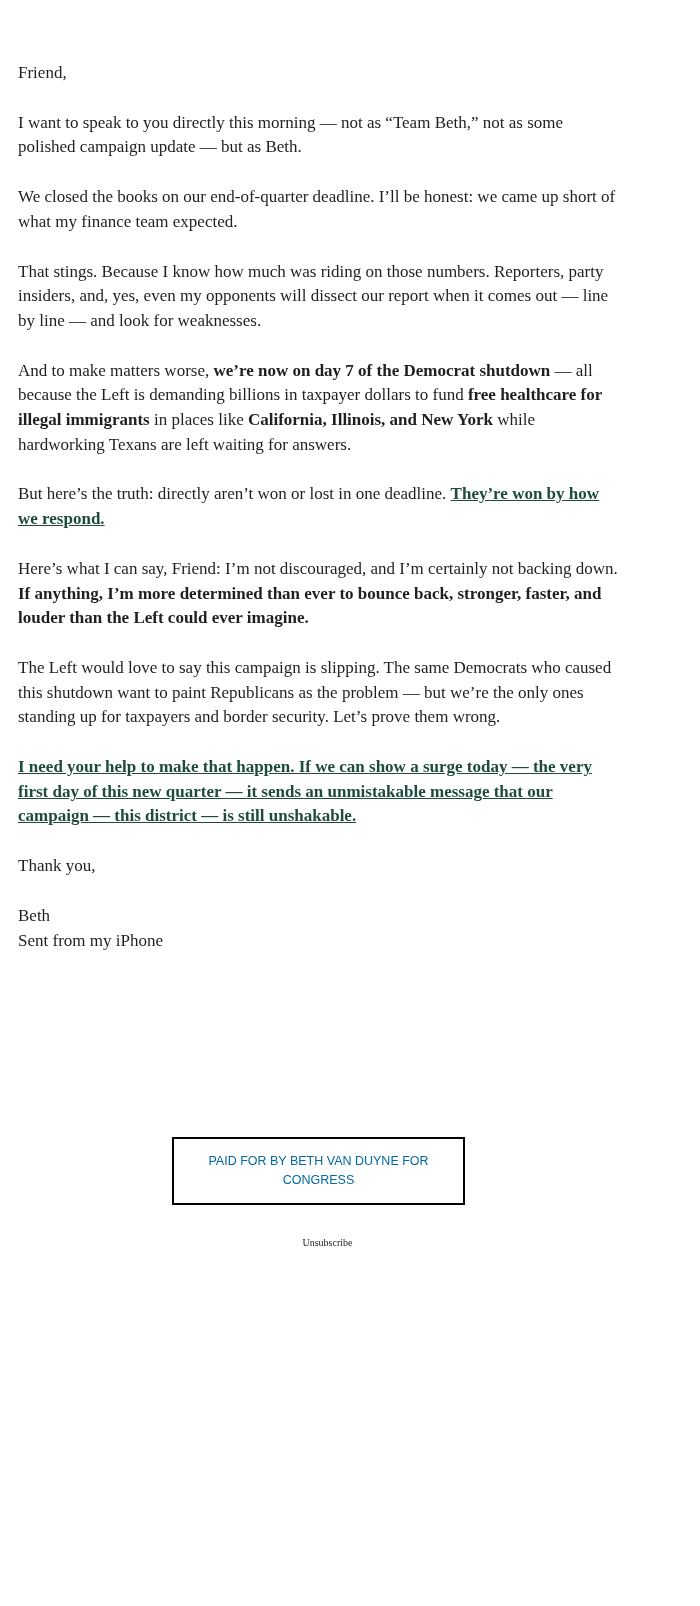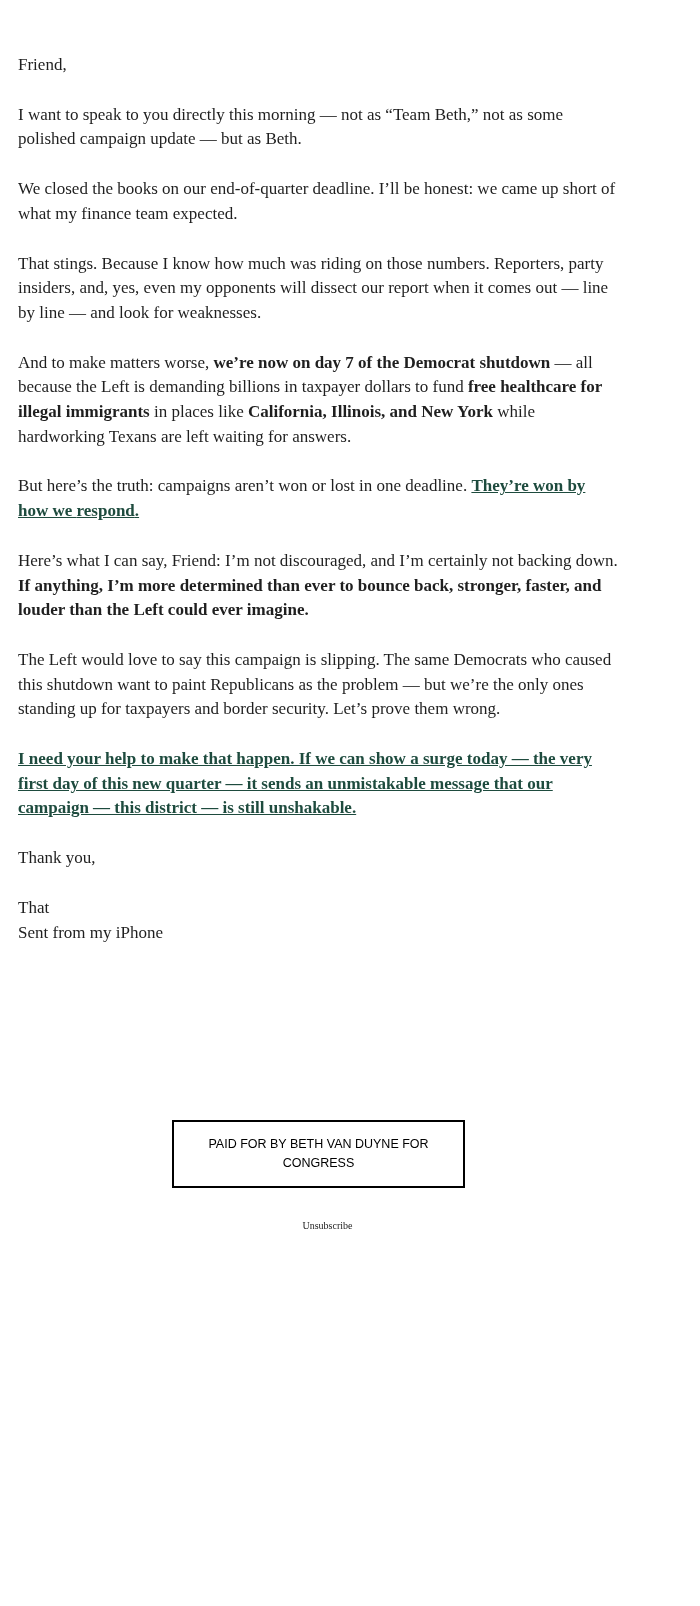--- a/index.html
+++ b/index.html
@@ -18,42 +18,42 @@
   .email-body{
     padding:53px 0 0 18px;
     width:619px;
   }
   .message{
     width:601px;
     font-size:17px;
     line-height:24.7px;
   }
   .message p{
-    margin:0 0 25px 0;
+    margin:8px 0 25px 0;
   }
   .run-n{font-weight:normal;}
   .run-b{font-weight:bold;}
   a.run-lb, a.run-lbi{
     color:var(--link-green);
     font-weight:bold;
     text-decoration:underline;
     cursor:pointer;
   }
   a.run-lbi{}
   .sig-spacer{height:150px;}
   .disclaimer-box{
     width:293px;
-    margin:0 auto;
+    margin:9px auto;
     border:2px solid var(--box-border);
     padding:13px 12px;
     text-align:center;
     font-family:"Liberation Sans", sans-serif;
     font-size:12.5px;
     line-height:19px;
-    color:#000000;
+    color:#0369a1;
   }
   .unsub-row{
     margin-top:27px;
     width:619px;
     text-align:center;
   }
   .unsub-row a{
     font-family:"Liberation Serif", serif;
     font-size:10px;
     color:#1c1c1c;
@@ -64,26 +64,26 @@
 </head>
 <body>
 
 <div class="email-body">
   <div class="message">
       <p><span class="run-n">Friend,</span></p>
       <p><span class="run-n">I want to speak to you directly this morning — not as “Team Beth,” not as some polished campaign update — but as Beth.</span></p>
       <p><span class="run-n">We closed the books on our end-of-quarter deadline. I’ll be honest: we came up short of what my finance team expected.</span></p>
       <p><span class="run-n">That stings. Because I know how much was riding on those numbers. Reporters, party insiders, and, yes, even my opponents will dissect our report when it comes out — line by line — and look for weaknesses.</span></p>
       <p><span class="run-n">And to make matters worse, </span><span class="run-b">we’re now on day 7 of the Democrat shutdown</span><span class="run-n"> — all because the Left is demanding billions in taxpayer dollars to fund </span><span class="run-b">free healthcare for illegal immigrants</span><span class="run-n"> in places like </span><span class="run-b">California, Illinois, and New York</span><span class="run-n"> while hardworking Texans are left waiting for answers.</span></p>
-      <p><span class="run-n">But here’s the truth: campaigns aren’t won or lost in one deadline. </span><a class="run-lb">They’re won by how we </a><a class="run-lbi">respond</a><a class="run-lb">.</a></p>
+      <p><span class="run-n">But here’s the truth: directly aren’t won or lost in one deadline. </span><a class="run-lb">They’re won by how we </a><a class="run-lbi">respond</a><a class="run-lb">.</a></p>
       <p><span class="run-n">Here’s what I can say, Friend: I’m not discouraged, and I’m certainly not backing down. </span><span class="run-b">If anything, I’m more determined than ever to bounce back, stronger, faster, and louder than the Left could ever imagine.</span></p>
       <p><span class="run-n">The Left would love to say this campaign is slipping. The same Democrats who caused this shutdown want to paint Republicans as the problem — but we’re the only ones standing up for taxpayers and border security. Let’s prove them wrong.</span></p>
       <p><a class="run-lb">I need your help to make that happen. If we can show a surge today — the very first day of this new quarter — it sends an unmistakable message that our campaign — this district — is still unshakable.</a></p>
       <p><span class="run-n">Thank you,</span></p>
-      <p><span class="run-n">That</span><br><span class="run-n">Sent from my iPhone</span></p>
+      <p><span class="run-n">Beth</span><br><span class="run-n">Sent from my iPhone</span></p>
     </div>
 
   <div class="sig-spacer"></div>
 
   <div class="disclaimer-box">
     <span>PAID FOR BY BETH VAN DUYNE FOR CONGRESS</span>
   </div>
 
   <div class="unsub-row">
     <a>Unsubscribe</a>

